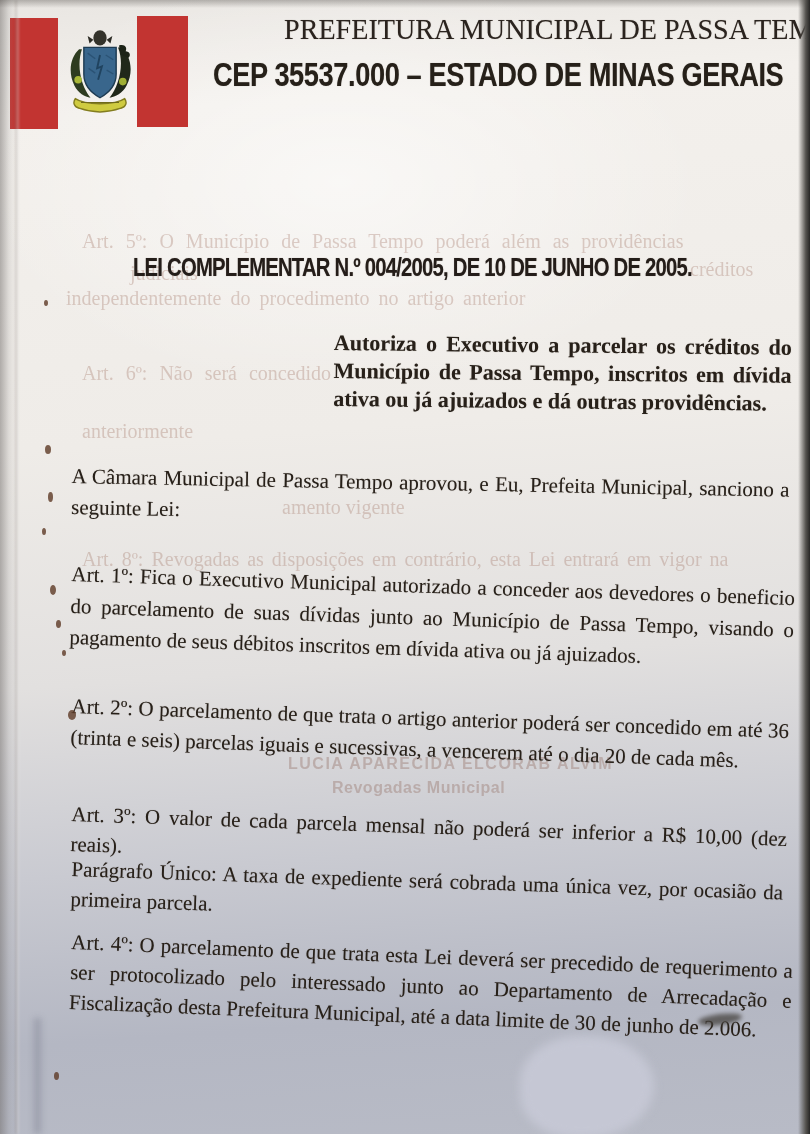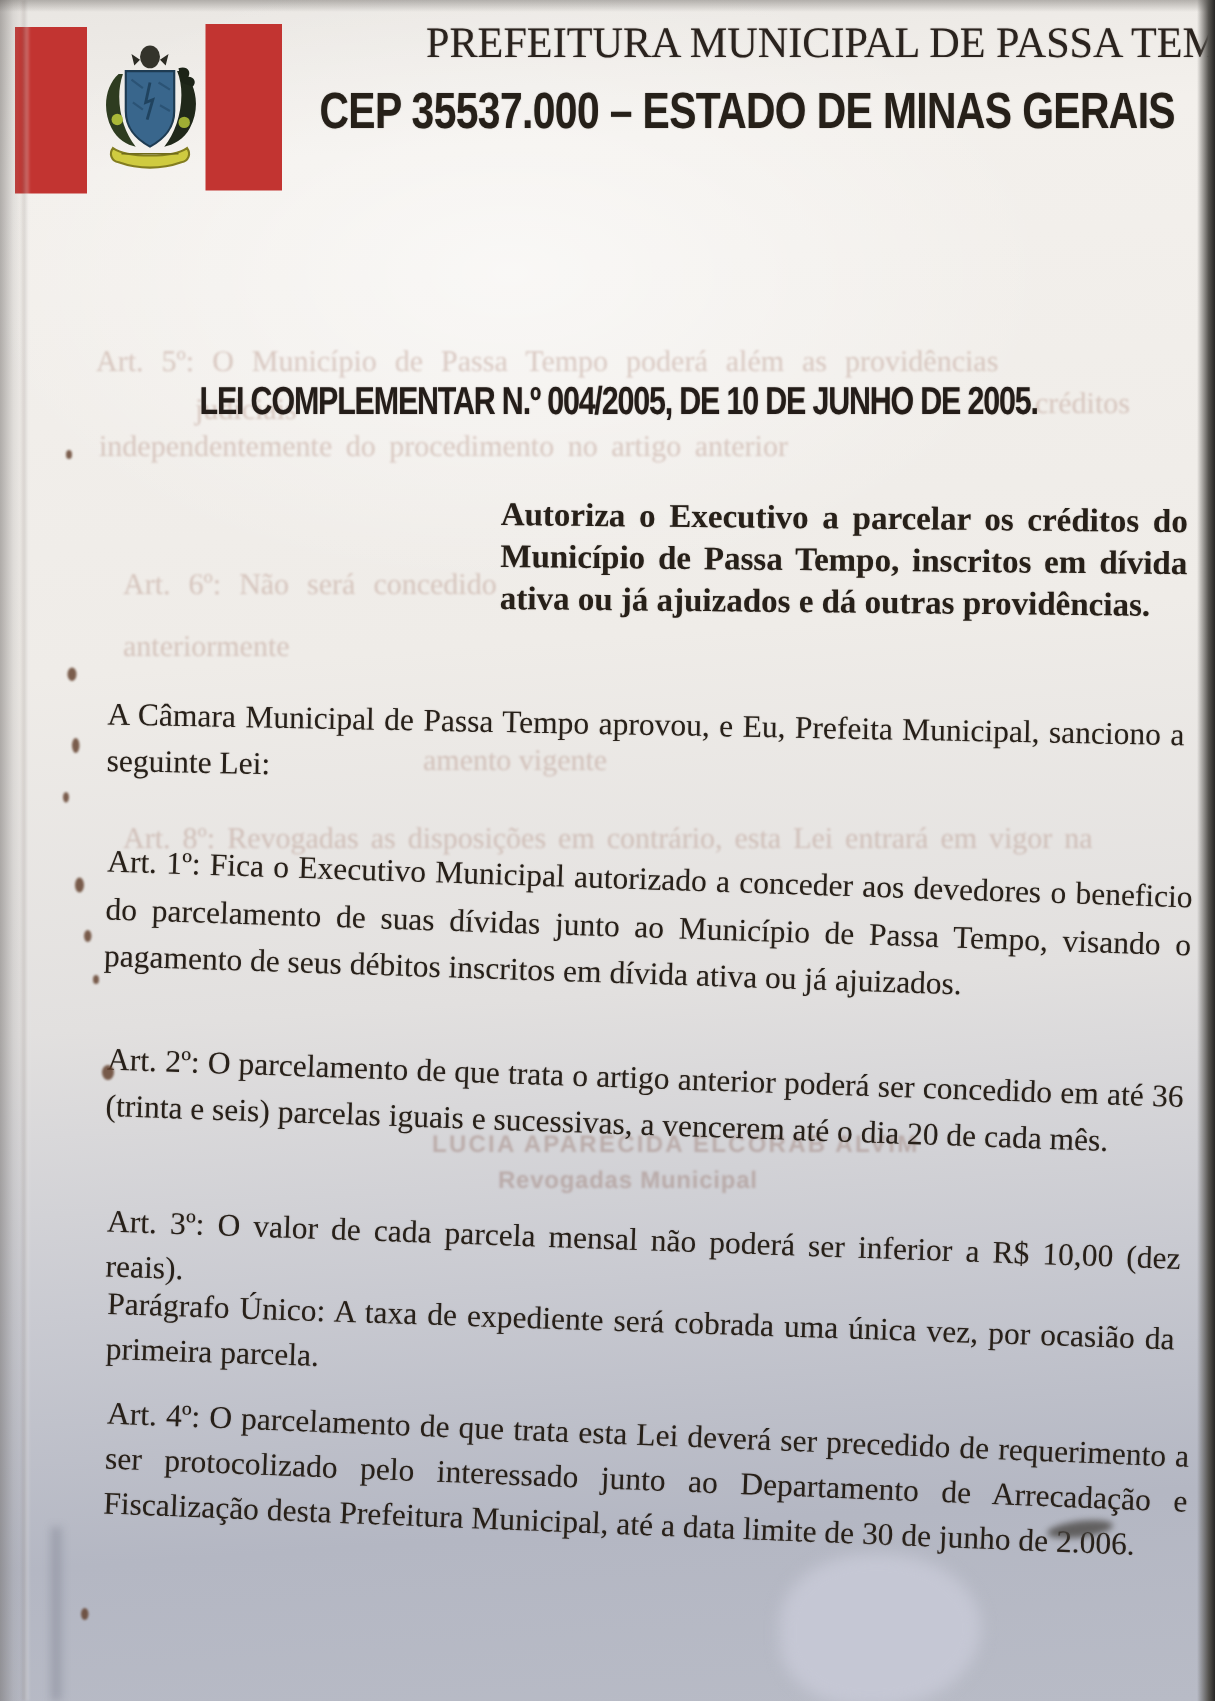--- a/index.html
+++ b/index.html
@@ -50,25 +50,25 @@
     transform:rotate(1.1deg);transform-origin:0 0;}
   .art0{left:72px;top:559px;width:724px;font-size:21px;line-height:31.5px;transform:rotate(1.9deg);transform-origin:0 0;}
   .art1{left:72px;top:691px;width:718px;font-size:21px;line-height:31px;transform:rotate(2deg);transform-origin:0 0;}
   .art2{left:72px;top:799px;width:716px;font-size:21px;line-height:30px;transform:rotate(2deg);transform-origin:0 0;}
   .art3{left:72px;top:854px;width:712px;font-size:21px;line-height:30px;transform:rotate(1.9deg);transform-origin:0 0;}
   .art4{left:72px;top:927px;width:722px;font-size:21px;line-height:30px;transform:rotate(2.3deg);transform-origin:0 0;}
 
   
   .ghost{position:absolute;font-size:20px;color:rgba(158,112,96,.32);white-space:nowrap;
     filter:blur(.6px);}
-  .g0{left:64px;top:230px;word-spacing:7px;}
+  .g0{left:82px;top:230px;word-spacing:7px;}
   .g1{left:82px;top:262px;margin-left:48px;}
   .g2{left:690px;top:258px;}
   .g3{left:66px;top:287px;word-spacing:4px;}
-  .g4{left:82px;top:362px;word-spacing:7px;margin-top:17px;}
+  .g4{left:82px;top:362px;word-spacing:7px;}
   .g5{left:82px;top:392px;word-spacing:7px;}
   .g6{left:82px;top:420px;}
   .g7{left:282px;top:496px;}
   .g8{left:82px;top:548px;word-spacing:3px;}
   .g9{left:82px;top:579px;}
   .g10{left:88px;top:640px;word-spacing:4px;}
   .ghost-sig{font-family:"Liberation Sans",sans-serif;font-weight:bold;color:rgba(152,118,110,.42);}
   .g11{left:288px;top:755px;font-size:16px;letter-spacing:1.5px;}
   .g12{left:332px;top:779px;font-size:16px;letter-spacing:.5px;}
 </style>

